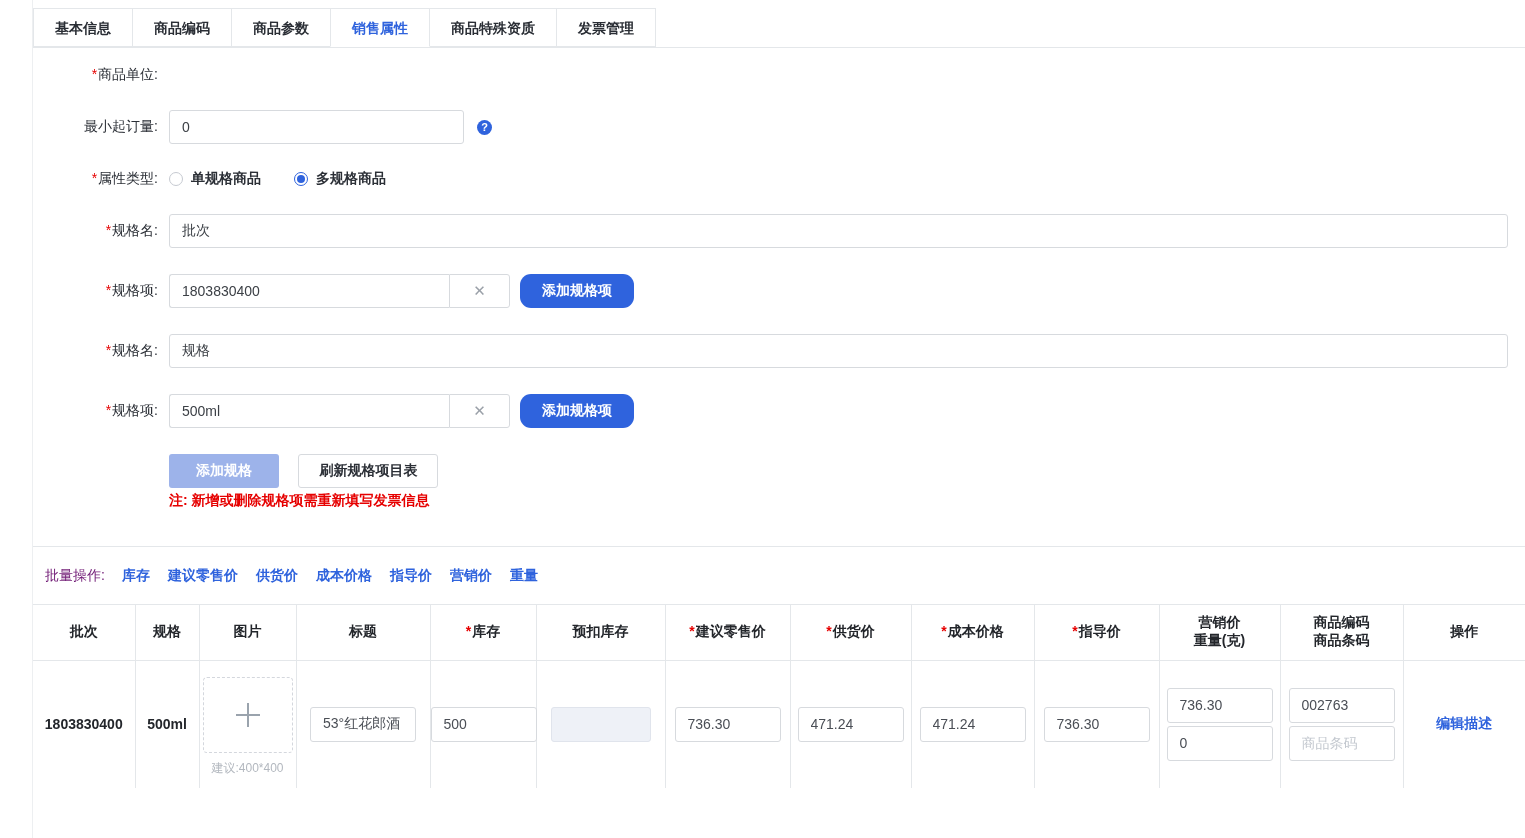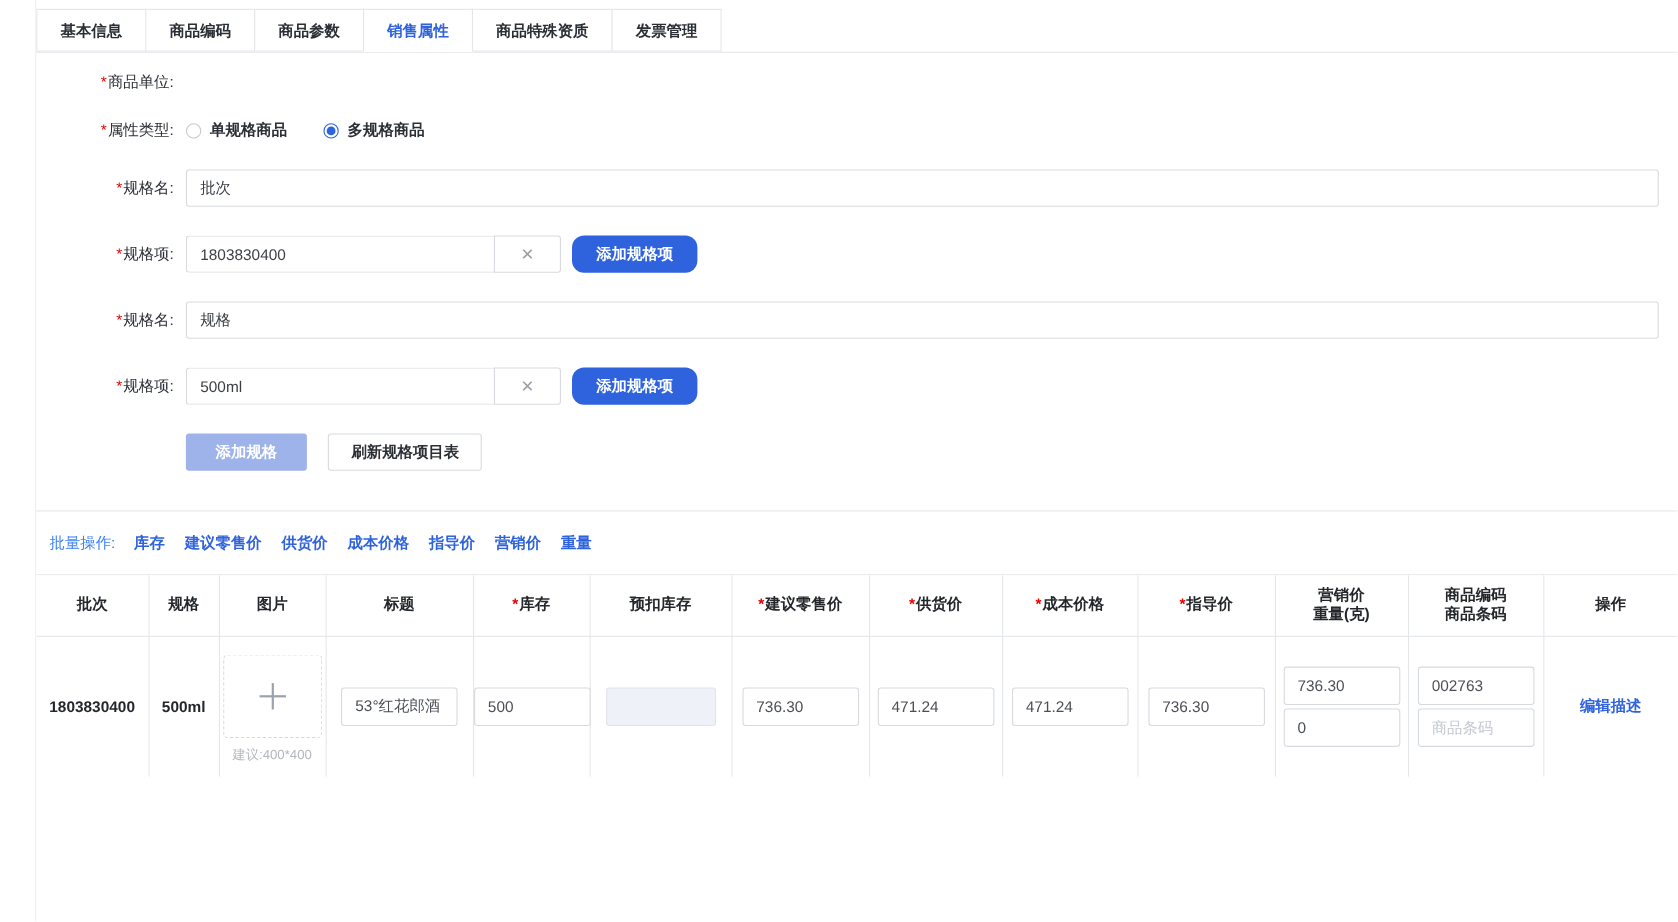--- a/index.html
+++ b/index.html
@@ -45,21 +45,21 @@
   .btn-primary { background:#2f63dd; color:#fff; padding:0 22px; margin-left:10px;border-radius:11px; }
   .btn-disabled { background:#9db3ea; color:#fff; width:110px; cursor:not-allowed; }
   .btn-plain { background:#fff; border:1px solid #d7dade; color:#2b2f36; padding:0 20px; margin-left:15px; }
   .btnrow { margin-left:136px; }
   .note { margin-left:136px; margin-top:4px; font-size:14px; font-weight:600; color:#e60000; }
 
   
   .tsec { margin-top:36px; border-top:1px solid #e4e7ea; }
   .bulk { display:flex; align-items:center; height:58px; border-bottom:1px solid #e4e7ea;
           padding-left:12px; font-size:14px; }
-  .bulk-label { color:#3b82f6; margin-right:17px; }
+  .bulk-label { color:#701a75; margin-right:17px; }
   .bulk-link { color:#2f63dd; font-weight:600; margin-right:18px; text-decoration:none; cursor:pointer; }
   table { border-collapse:collapse; table-layout:fixed; width:1492px; }
   th { height:55px; font-size:14px; font-weight:600; color:#23262b; text-align:center;
        vertical-align:middle; border-right:1px solid #e4e7ea; border-bottom:1px solid #e4e7ea;
        background:#fff; }
   th:last-child, td:last-child { border-right:none; }
   td { height:128px; text-align:center; vertical-align:middle; border-right:1px solid #e4e7ea;
        font-size:14px; font-weight:600; color:#23262b; }
   .cinp { width:106px; height:35px; border:1px solid #d7dade; border-radius:3px; padding:0 12px;
           font-size:14px; font-weight:400; color:#4a4e55; outline:none; background:#fff; }
@@ -88,20 +88,27 @@
     <div class="tab">商品特殊资质</div>
     <div class="tab">发票管理</div>
   </div>
 
   <div class="form">
 
     <div class="frow">
       <div class="flabel"><span class="req">*</span><span>商品单位:</span></div>
     </div>
 
+    <div class="frow">
+      <div class="flabel">最小起订量:</div>
+      <div class="ctrl">
+        <input class="inp w-std" value="0" style="">
+        <span class="help">?</span>
+      </div>
+    </div>
 
     <div class="frow">
       <div class="flabel"><span class="req">*</span><span>属性类型:</span></div>
       <div class="ctrl">
         <span class="radio-opt">
           <span class="radio"></span>
           <span class="radio-label">单规格商品</span>
         </span>
         <span class="radio-opt" style="margin-left:33px;">
           <span class="radio checked"></span>
@@ -148,20 +155,21 @@
         </span>
         <button class="btn btn-primary">添加规格项</button>
       </div>
     </div>
 
     <div class="btnrow">
       <button class="btn btn-disabled">添加规格</button>
       <button class="btn btn-plain">刷新规格项目表</button>
     </div>
 
+    <div class="note">注: 新增或删除规格项需重新填写发票信息</div>
   </div>
 
   <div class="tsec">
 
     <div class="bulk">
       <span class="bulk-label">批量操作:</span>
       <a class="bulk-link">库存</a>
       <a class="bulk-link">建议零售价</a>
       <a class="bulk-link">供货价</a>
       <a class="bulk-link">成本价格</a>

